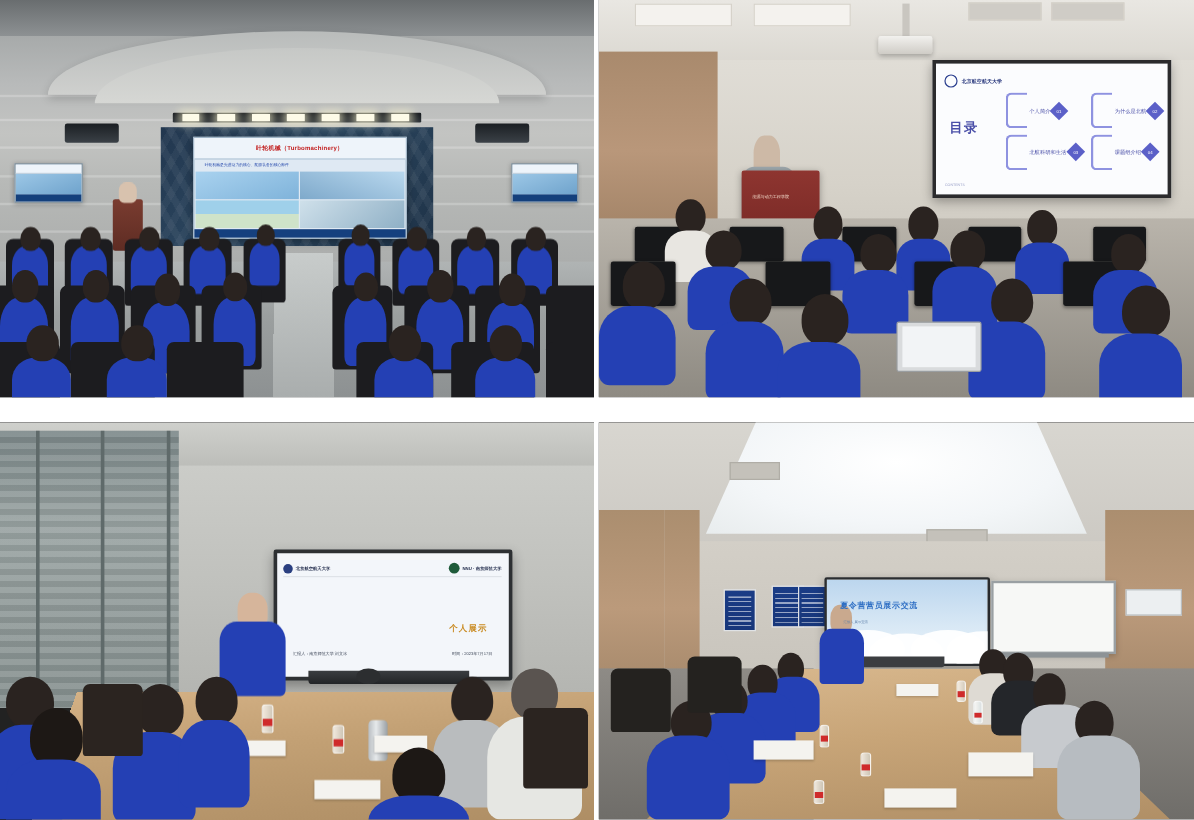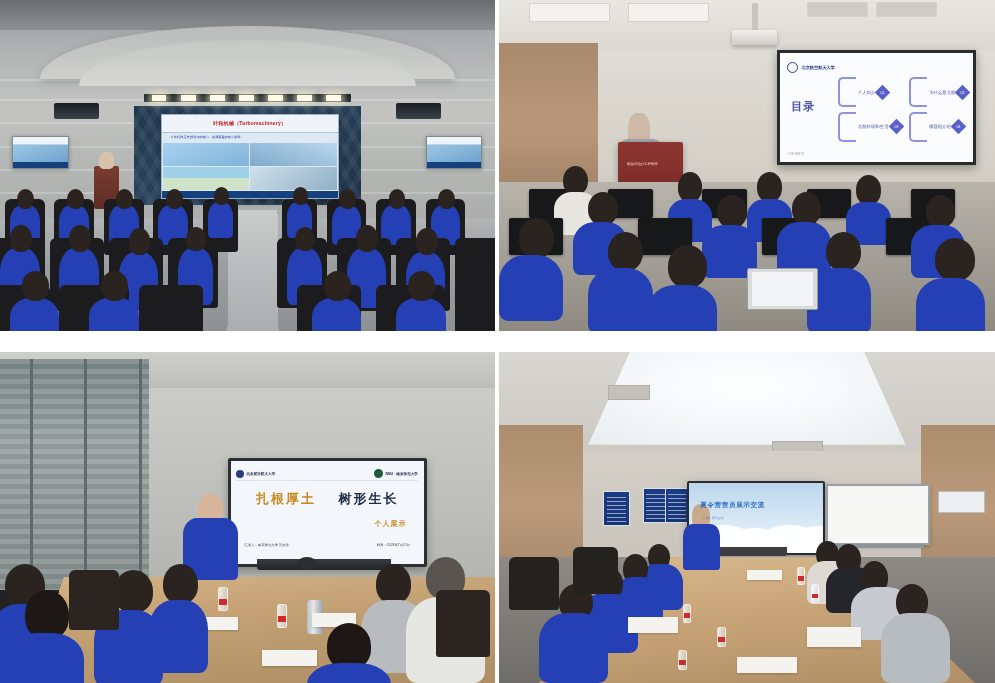--- a/index.html
+++ b/index.html
@@ -436,25 +436,20 @@
         <div class="logos">
           <span class="lgl">
             <span class="dot"></span>
             <span class="ltxt">北京航空航天大学</span>
           </span>
           <span class="lgl">
             <span class="dotg"></span>
             <span class="ltxt">NNU · 南京师范大学</span>
           </span>
         </div>
-        <div class="bl-title">
-          <span class="gold">扎根厚土</span>
-          &nbsp;&nbsp;
-          <span class="dark">树形生长</span>
-        </div>
         <div class="bl-sub">个人展示</div>
         <div class="bl-foot">
           <span>汇报人：南京师范大学 刘文冰</span>
           <span>时间：2023年7月17日</span>
         </div>
       </div>
       <div class="bl-tvbase"></div>
       <div style="position:absolute;left:60%;top:62%;width:4%;height:4%;background:#2c2e30;border-radius:50%"></div>
 
       <div class="bl-table"></div>

